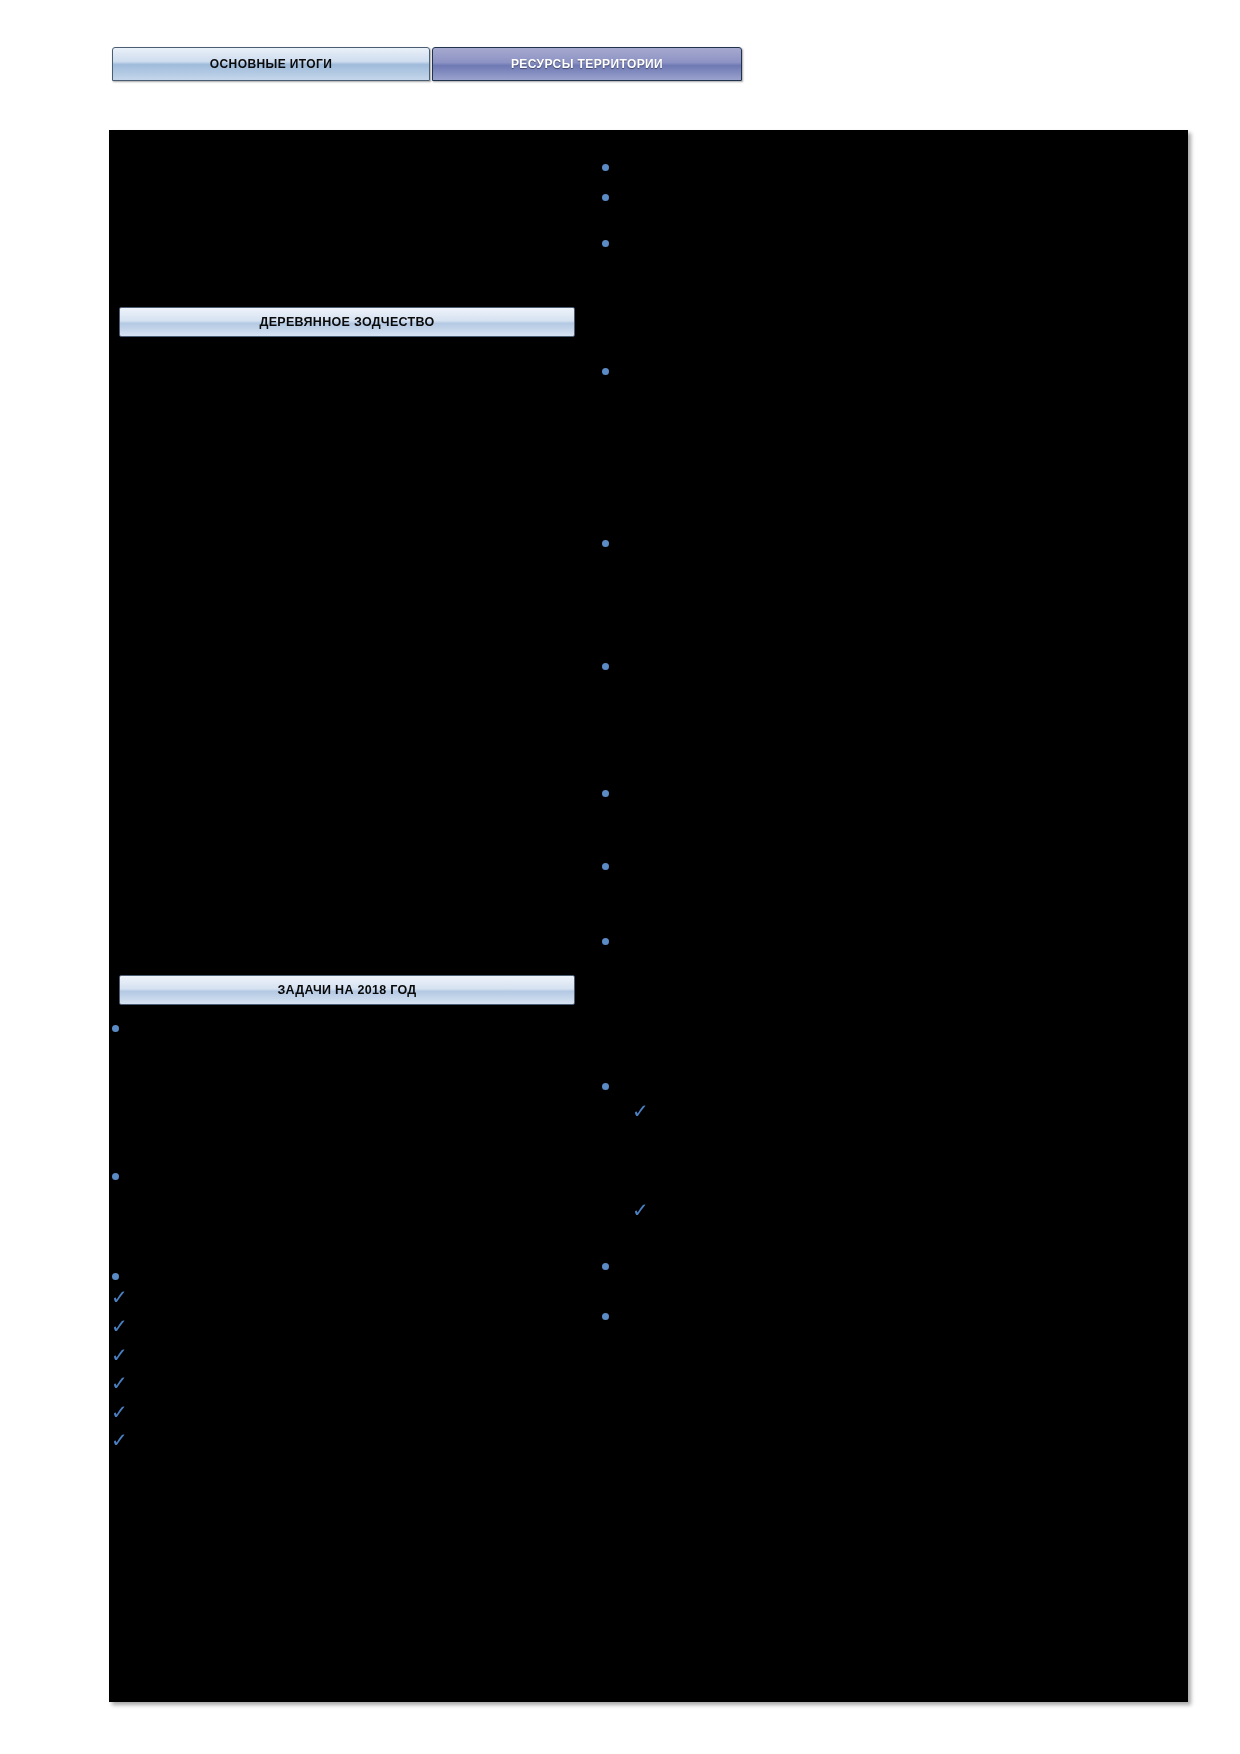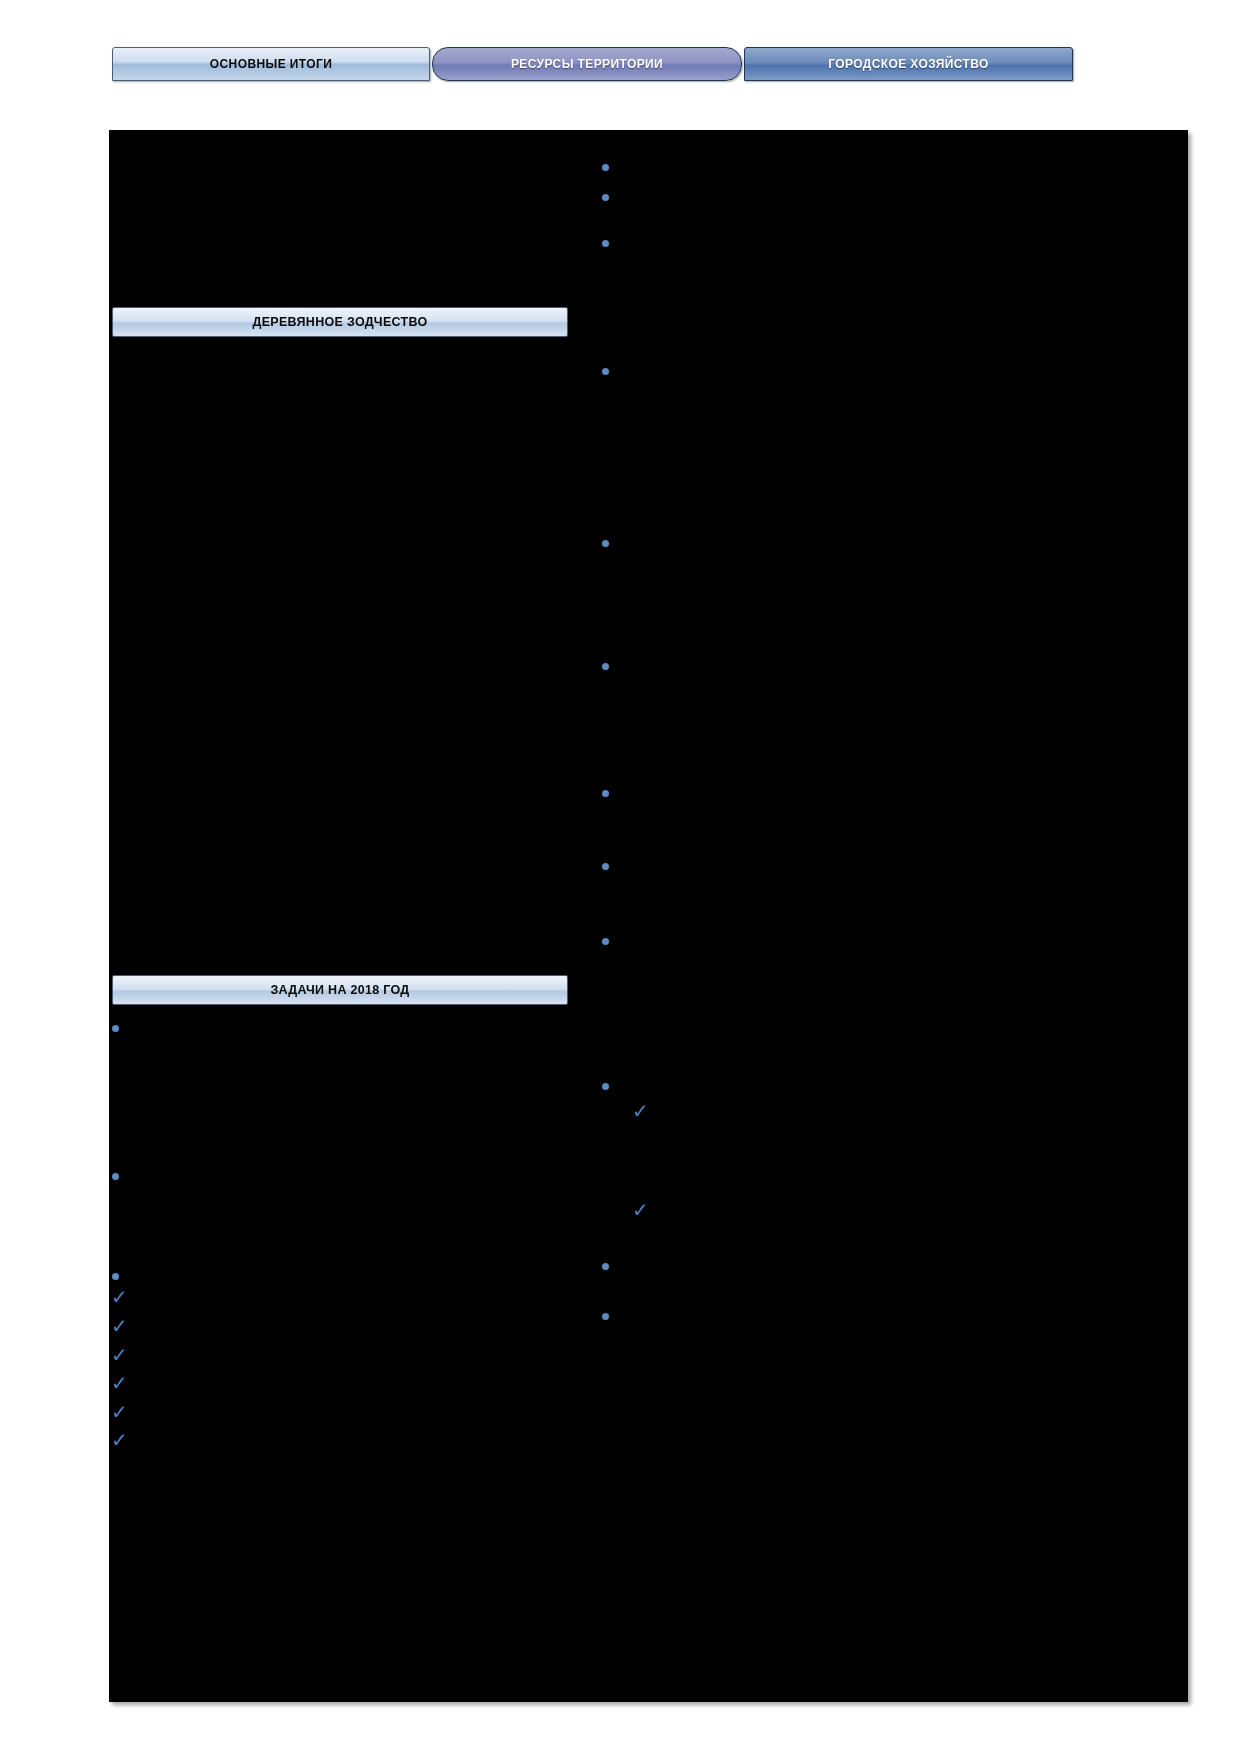--- a/index.html
+++ b/index.html
@@ -53,21 +53,20 @@
     width: 318px;
     background: linear-gradient(to bottom, #e9f0f8 0%, #cfddef 42%, #9fbbdb 52%, #c4d6ea 100%);
     color: #0b0b0b;
     text-shadow: none;
     border-color: #4a5d72;
   }
   .tab.t2 {
     left: 320px;
     width: 310px;
     background: linear-gradient(to bottom, #a6a9cf 0%, #8d93c4 45%, #6f79b4 55%, #9aa2cd 100%);
-    border-radius: 16px;
   }
   .tab.t3 {
     left: 632px;
     width: 329px;
     background: linear-gradient(to bottom, #8fa9cc 0%, #6d8cbb 45%, #4d72ac 55%, #7d9cc6 100%);
   }
 
   
   .title-bar {
     position: absolute;
@@ -109,20 +108,21 @@
     align-items: center;
     justify-content: center;
     background: linear-gradient(to bottom, #eef3fa 0%, #d6e2f1 45%, #b4c9e3 55%, #d7e3f2 100%);
     border: 1px solid #4a5d72;
     border-radius: 2px;
     box-shadow: 2px 2px 3px rgba(0,0,0,0.45);
     font-size: 12.5px;
     font-weight: bold;
     color: #0a0a0a;
     letter-spacing: 0.3px;
+    margin-left: 7px;
   }
   .plate-wood {
     left: 3px;
     top: 177px;
     width: 456px;
   }
   .plate-tasks {
     left: 3px;
     top: 845px;
     width: 456px;
@@ -148,23 +148,20 @@
 <body>
 
 <div class="page">
 
   <div class="tab-strip">
     <div class="tab active">
       <span>ОСНОВНЫЕ ИТОГИ</span>
     </div>
     <div class="tab t2">
       <span>РЕСУРСЫ ТЕРРИТОРИИ</span>
-    </div>
-    <div class="tab t3">
-      <span>ГОРОДСКОЕ ХОЗЯЙСТВО</span>
     </div>
   </div>
 
 
   <div class="body-area">
 
     <div class="section-plate plate-wood">
       <span>ДЕРЕВЯННОЕ ЗОДЧЕСТВО</span>
     </div>
 

